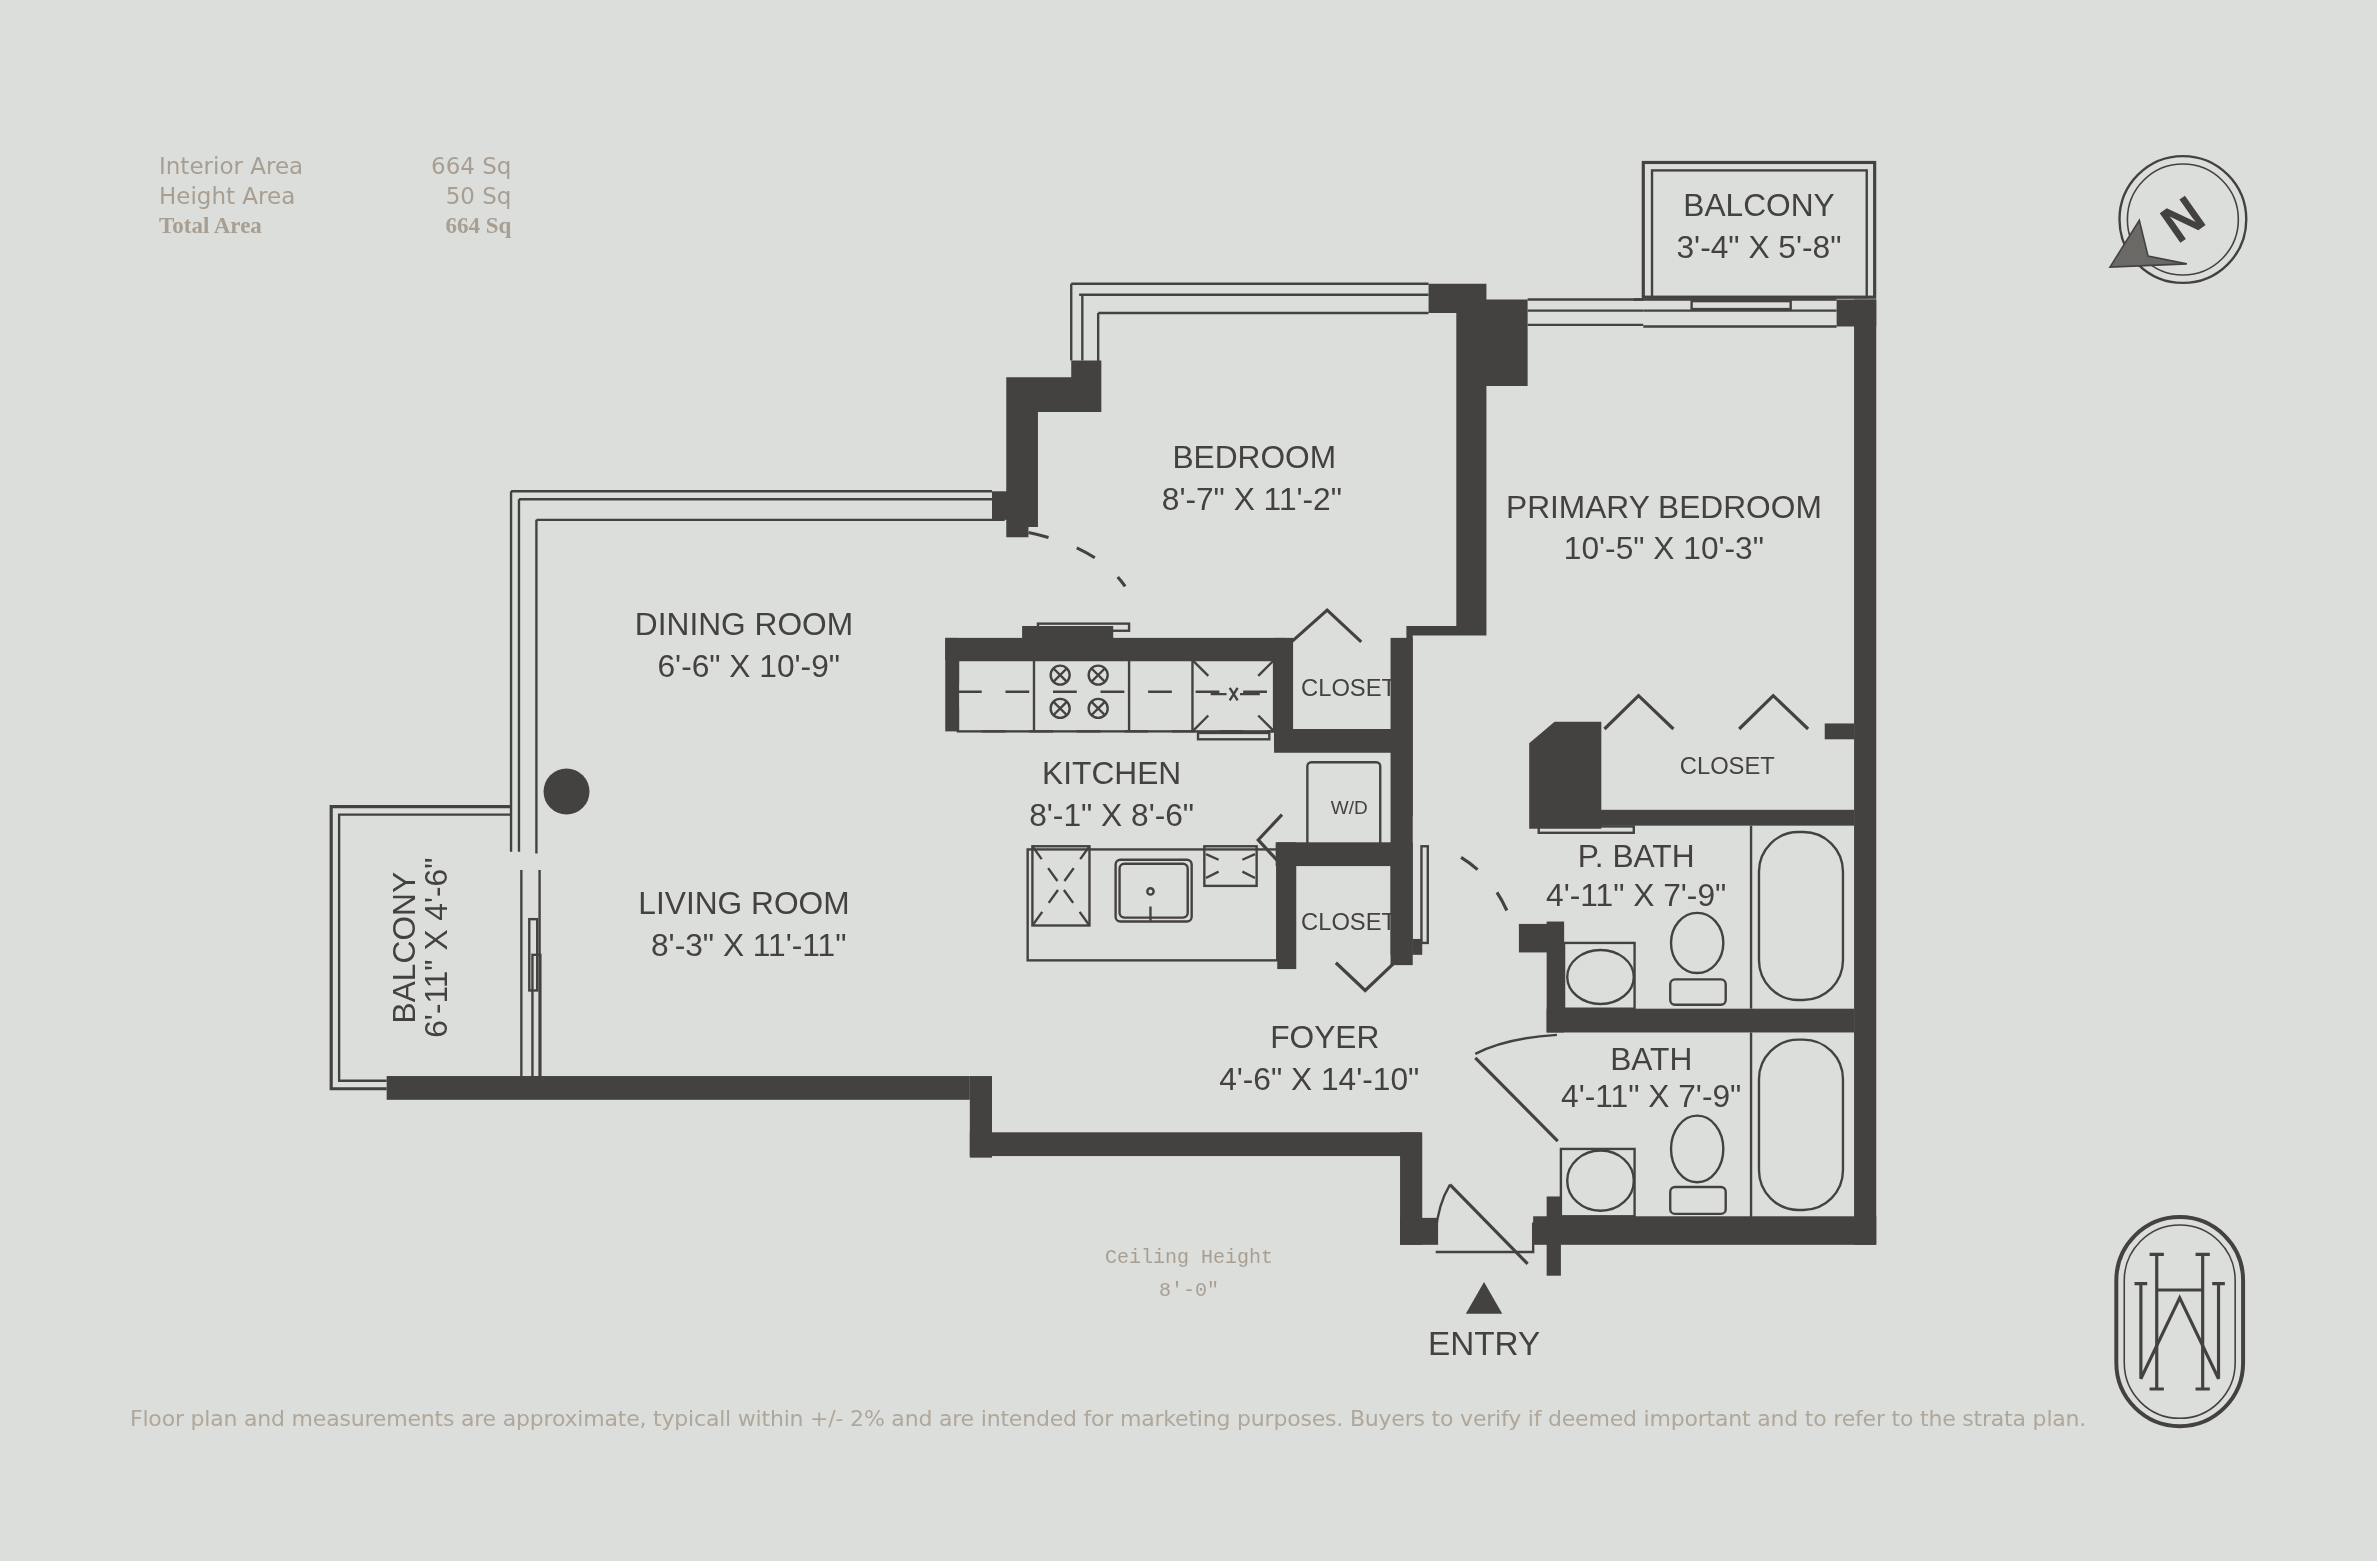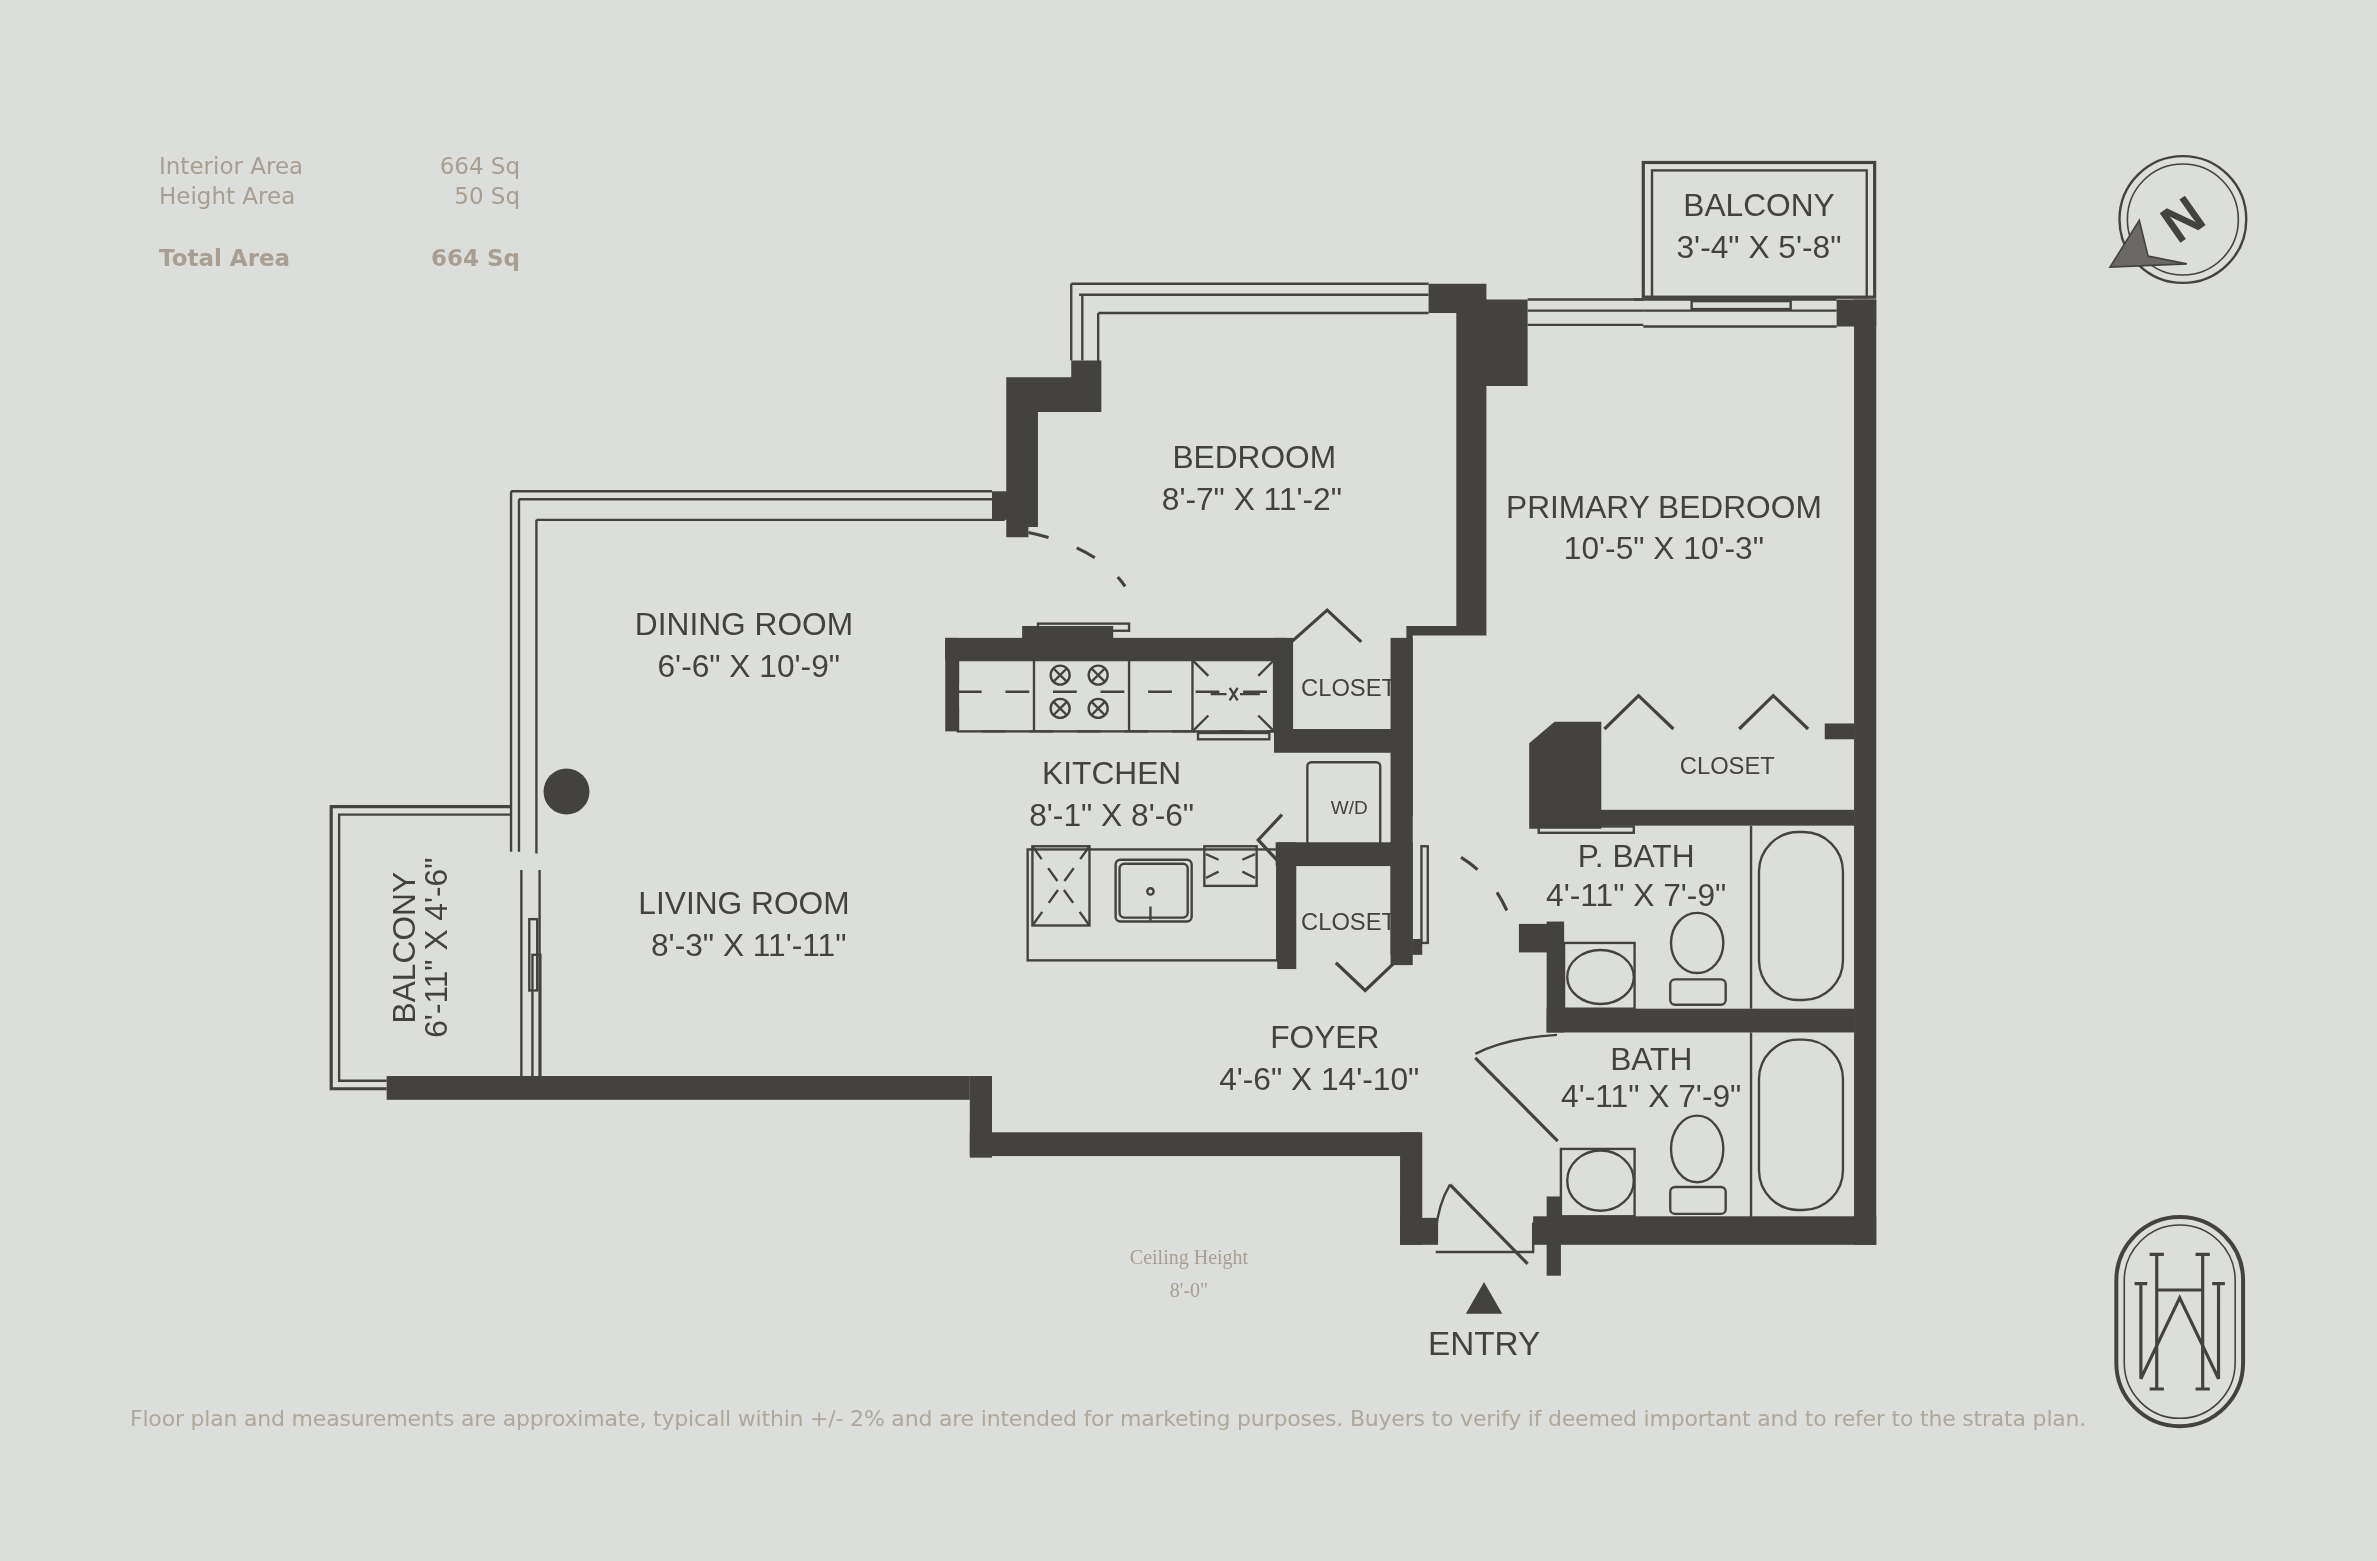--- a/index.html
+++ b/index.html
@@ -9,24 +9,24 @@
     position: relative; overflow: hidden;
     font-family: "Liberation Sans", sans-serif;
   }
   .area-table {
     position: absolute; left: 159px; top: 151px;
     color: #a89e91; font-family: "DejaVu Sans", sans-serif;
     font-size: 23px; line-height: 30px;
   }
   .area-row { display: flex; justify-content: space-between; }
   .area-row .lbl { width: 272px; }
-  .area-row.total { margin-top: 32px; font-weight: bold; }
+  .area-row.total { font-weight: bold; font-family: Liberation Serif, serif; }
   .ceiling {
     position: absolute; left: 1086px; top: 1241px; width: 206px;
-    text-align: center; color: #a89e91; font-family: Liberation Serif, serif;
+    text-align: center; color: #a89e91; font-family: Liberation Mono, monospace;
     font-size: 20px; line-height: 33px;
   }
   .disclaimer {
     position: absolute; left: 130px; top: 1406px;
     color: #b0a79b; font-family: "DejaVu Sans", sans-serif;
     font-size: 22px; letter-spacing: -0.2px; white-space: nowrap;
   }
   svg.plan { position: absolute; left: 0; top: 0; }
   .rl { font-family: "Liberation Sans", sans-serif; fill: #444240; text-anchor: middle; }
   .room-name { font-size: 40px; }

